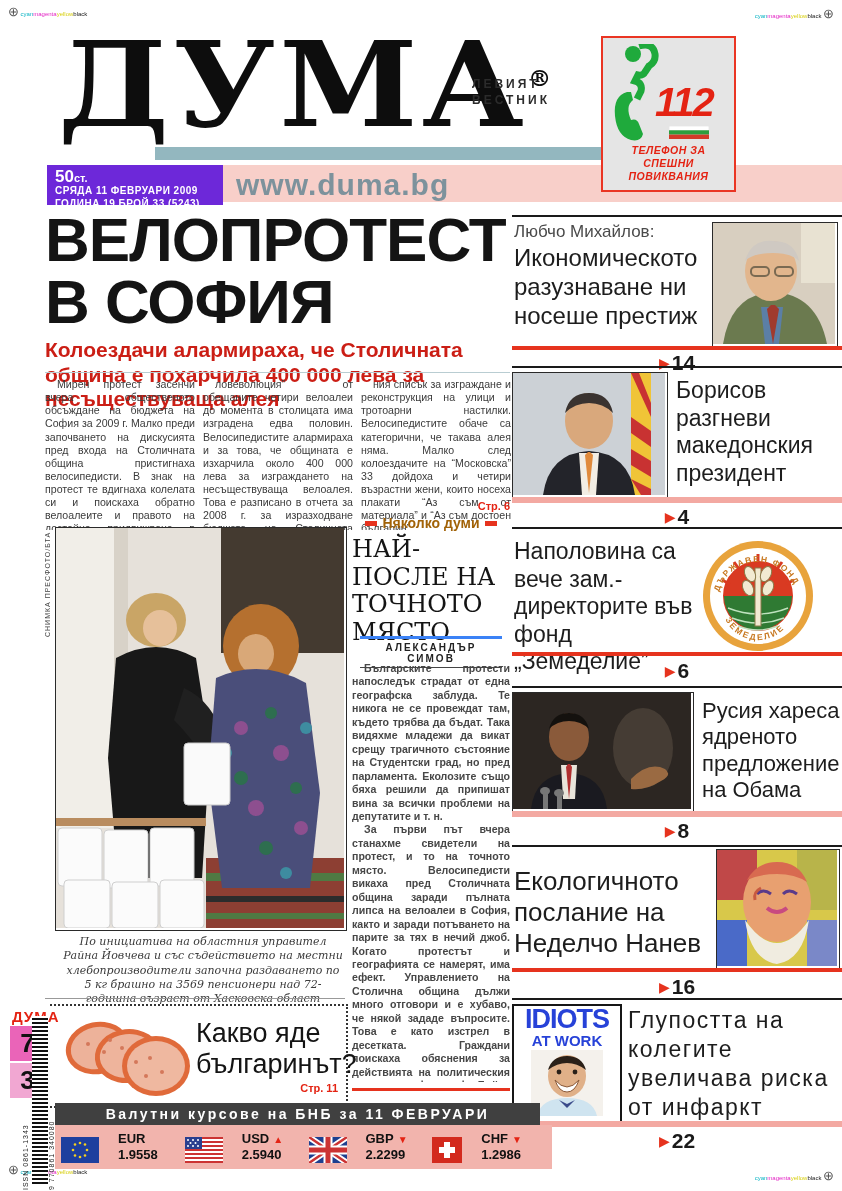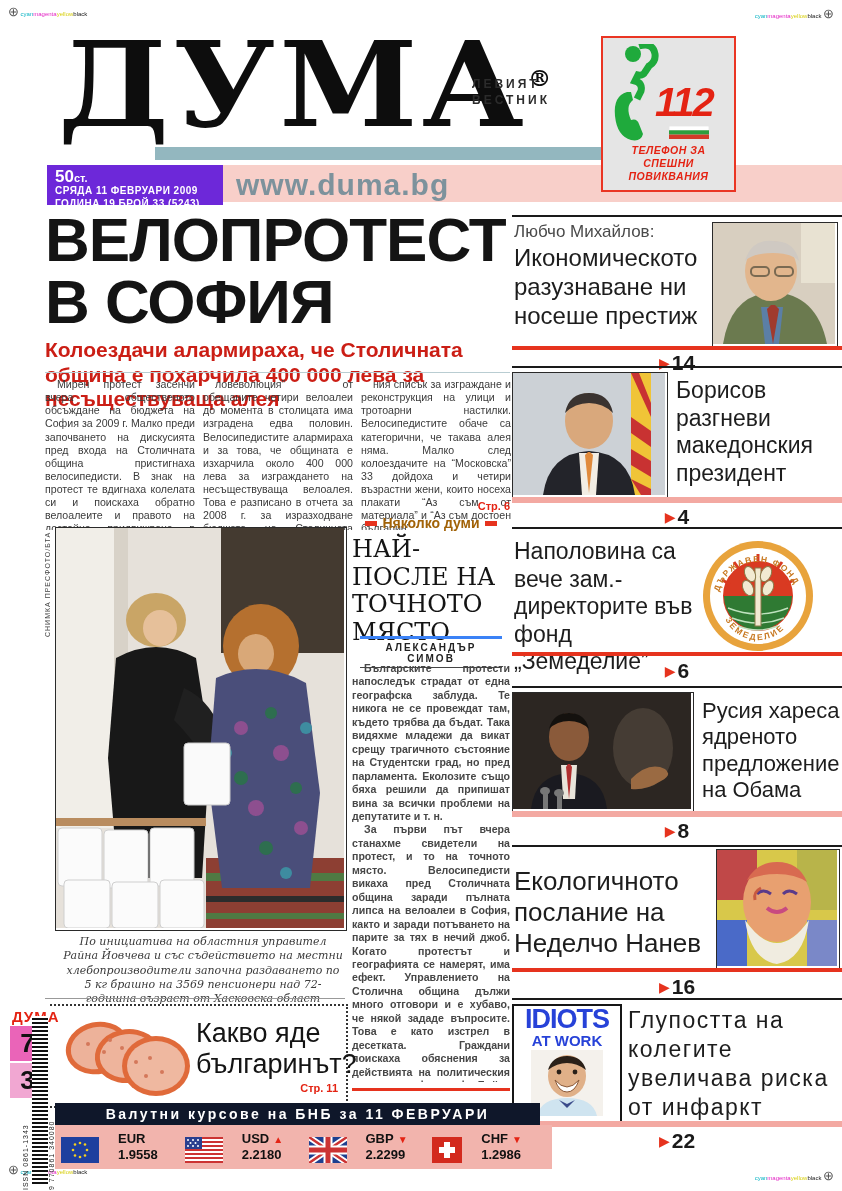--- a/index.html
+++ b/index.html
@@ -50,21 +50,21 @@
   
   .idiots{border:2px solid #161616;background:#fff;text-align:center;}
   .idiots .l1{color:#2742d8;font-weight:900;font-size:27px;line-height:1;letter-spacing:-1px;}
   .idiots .l2{color:#2742d8;font-weight:900;font-size:15px;line-height:1.1;letter-spacing:0px;}
   
   .dotsbox{border-top:2px dotted #333;border-right:2px dotted #333;border-bottom:2px dotted #333;}
   .promobrand{color:#e42313;font-weight:900;font-size:15px;letter-spacing:1px;}
   .digit{width:35px;height:35px;text-align:center;font-size:26px;font-weight:900;color:#111;line-height:35px;}
   .promohead{font-size:27px;color:#141414;line-height:1.15;}
   
-  .curtitle{background:#0f172a;color:#fff;font-size:14px;font-weight:bold;letter-spacing:2.5px;
+  .curtitle{background:#404040;color:#fff;font-size:14px;font-weight:bold;letter-spacing:2.5px;
             text-align:center;line-height:22px;}
   .curbody{background:#f2b4ad;display:flex;align-items:center;padding:0 6px;gap:10px;}
   .rate{display:flex;align-items:flex-end;gap:19px;flex:1;}
   .rate .txt{font-size:13px;font-weight:bold;color:#111;line-height:1.25;}
   .rate .ar{color:#e42313;font-size:10px;margin-left:4px;}
   
   .regmark{font-size:6px;color:#888;white-space:nowrap;}
   .regmark .c{color:#0cb4c4}.regmark .m{color:#e324c4}.regmark .y{color:#d8d014}.regmark .k{color:#222}
   .regcircle{font-size:13px;color:#555;}
   .thinrule{background:#b9cdd2;height:1px;}
@@ -433,21 +433,21 @@
             <circle cx="13" cy="3" r="1"></circle>
             <circle cx="5.5" cy="6" r="1"></circle>
             <circle cx="10.5" cy="6" r="1"></circle>
             <circle cx="3" cy="9" r="1"></circle>
             <circle cx="8" cy="9" r="1"></circle>
             <circle cx="13" cy="9" r="1"></circle>
           </g>
       </svg>
       <div class="txt">
           <div><span>USD</span><span class="ar">▲</span></div>
-      <div>2.2180</div>
+      <div>2.5940</div>
         </div>
     </div>
     <div class="rate">
       <svg width="38" height="26" viewBox="0 0 38 26">
         <rect width="38" height="26" fill="#1e3f8f"></rect>
         <path d="M0 0 L38 26 M38 0 L0 26" stroke="#fff" stroke-width="6"></path>
         <path d="M0 0 L38 26 M38 0 L0 26" stroke="#c33" stroke-width="2.5"></path>
         <path d="M19 0 V26 M0 13 H38" stroke="#fff" stroke-width="9"></path>
         <path d="M19 0 V26 M0 13 H38" stroke="#c33" stroke-width="5"></path>
       </svg>

